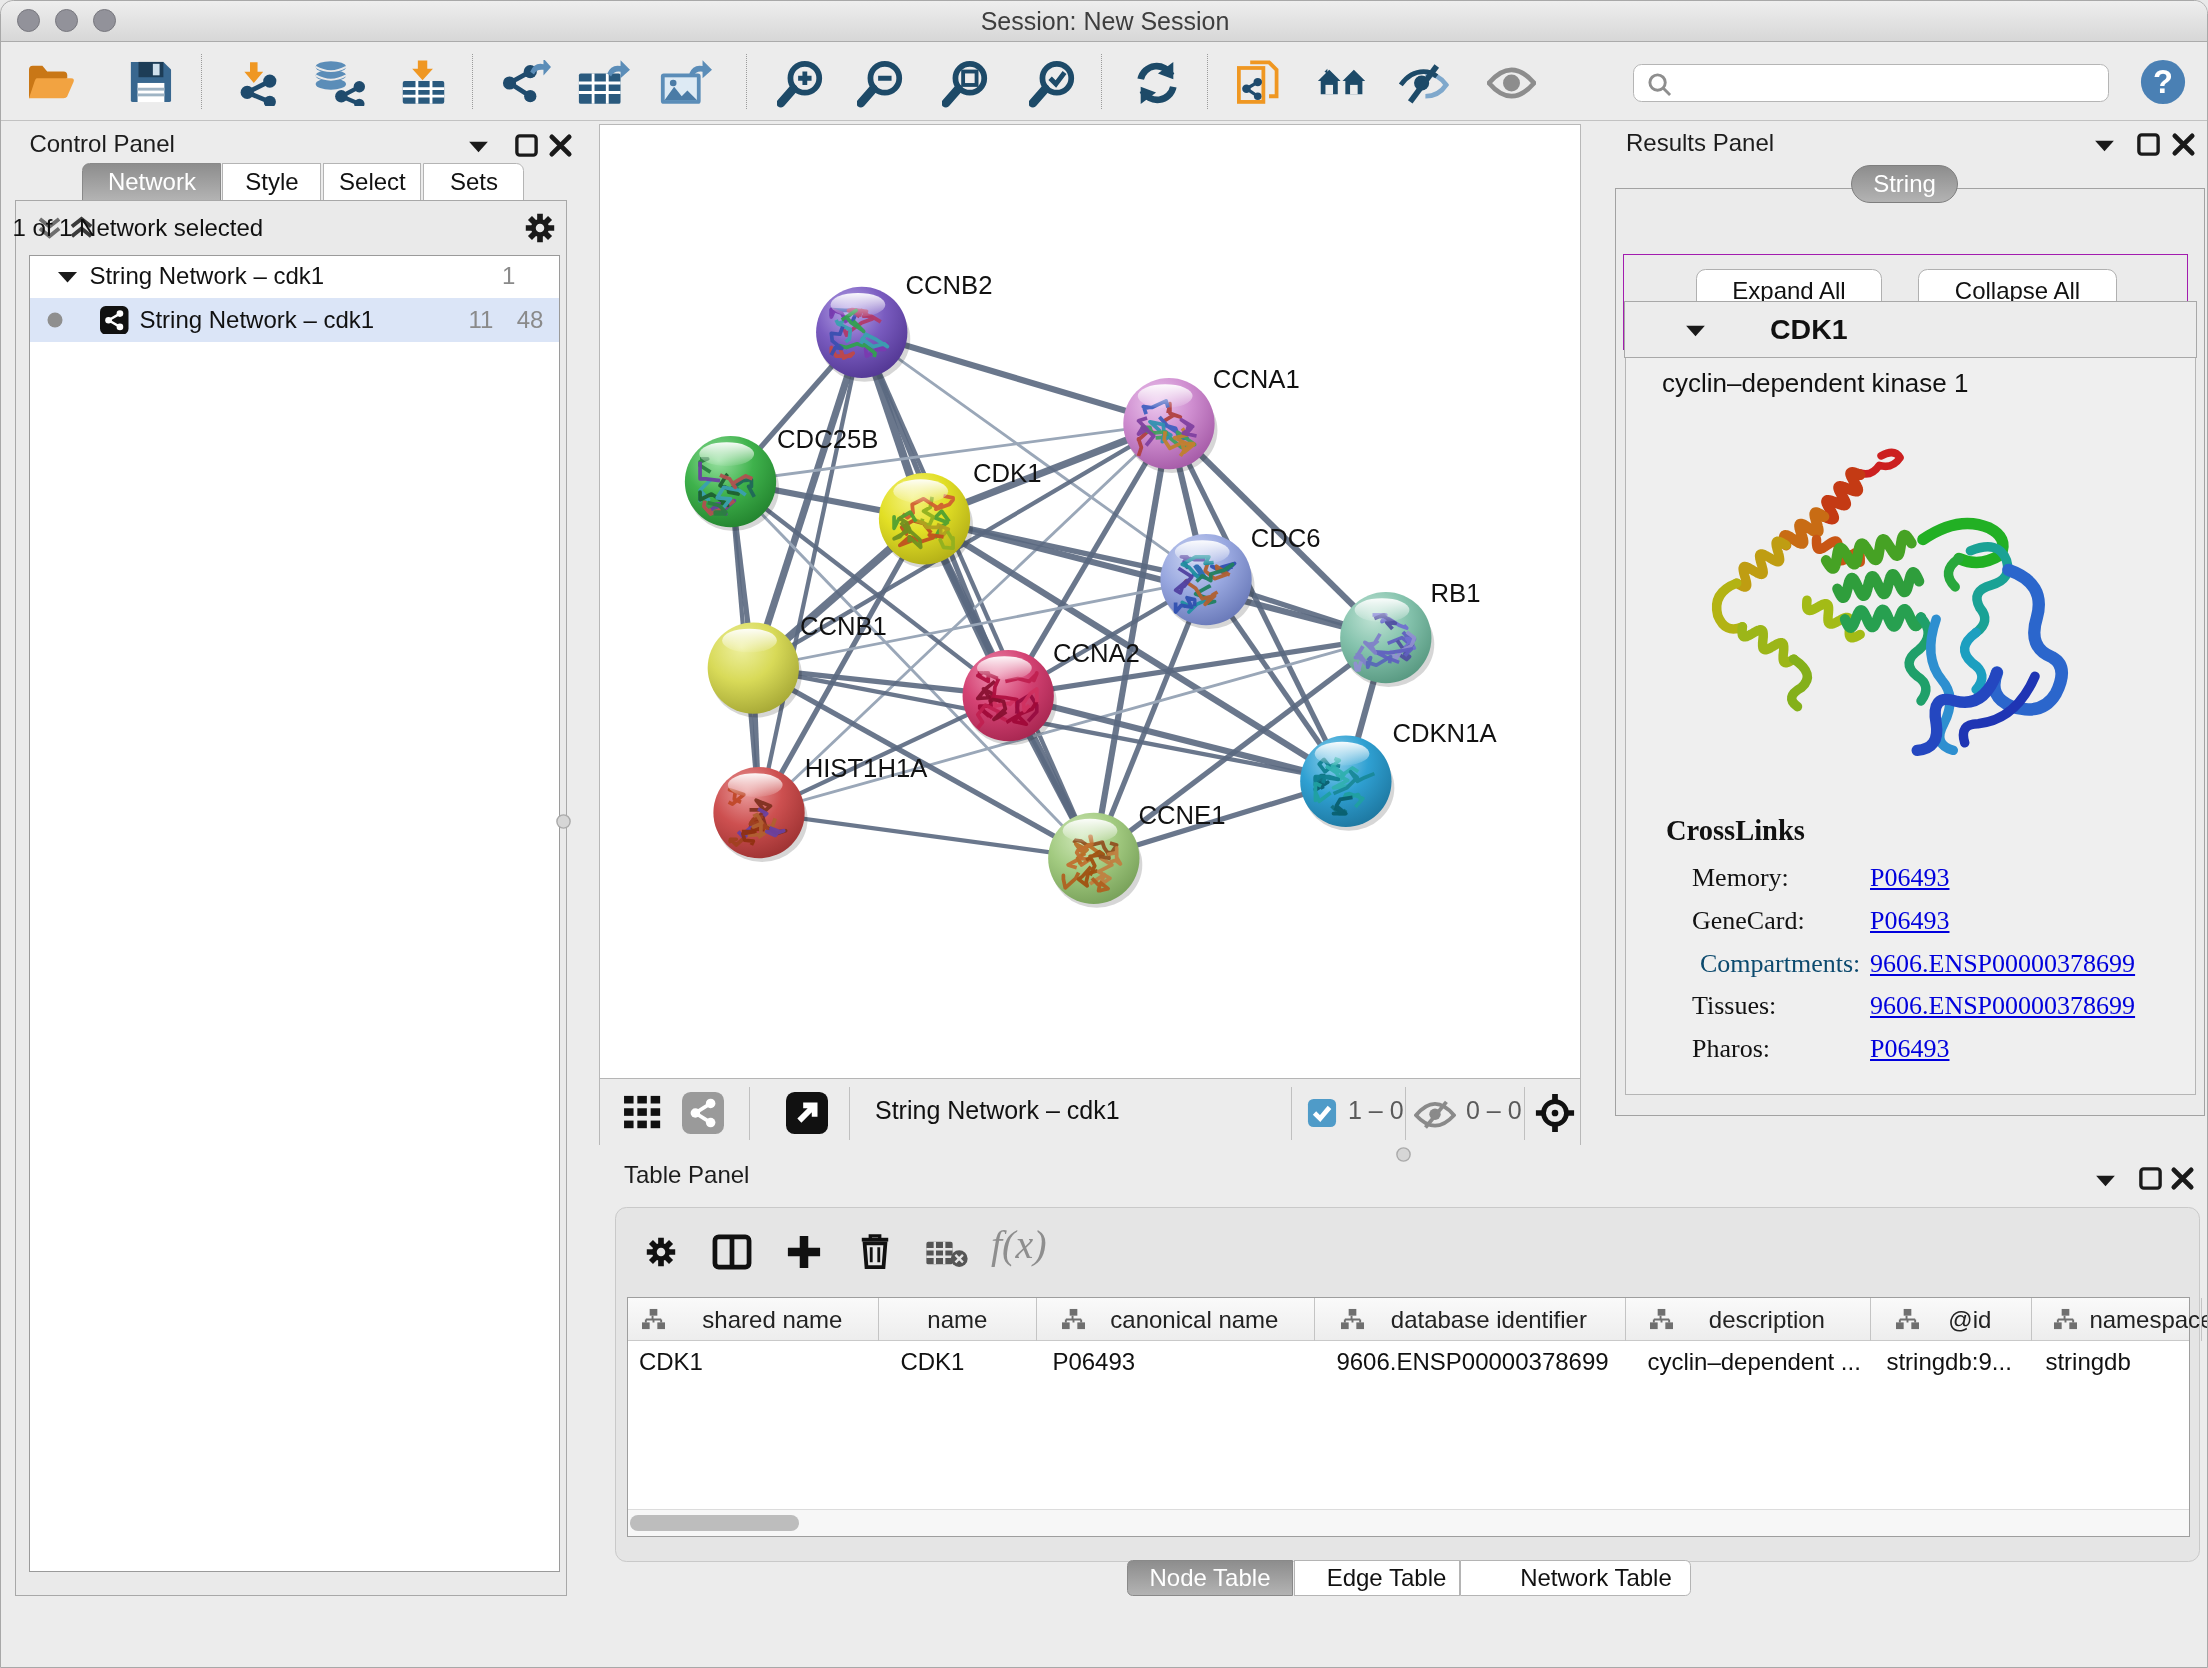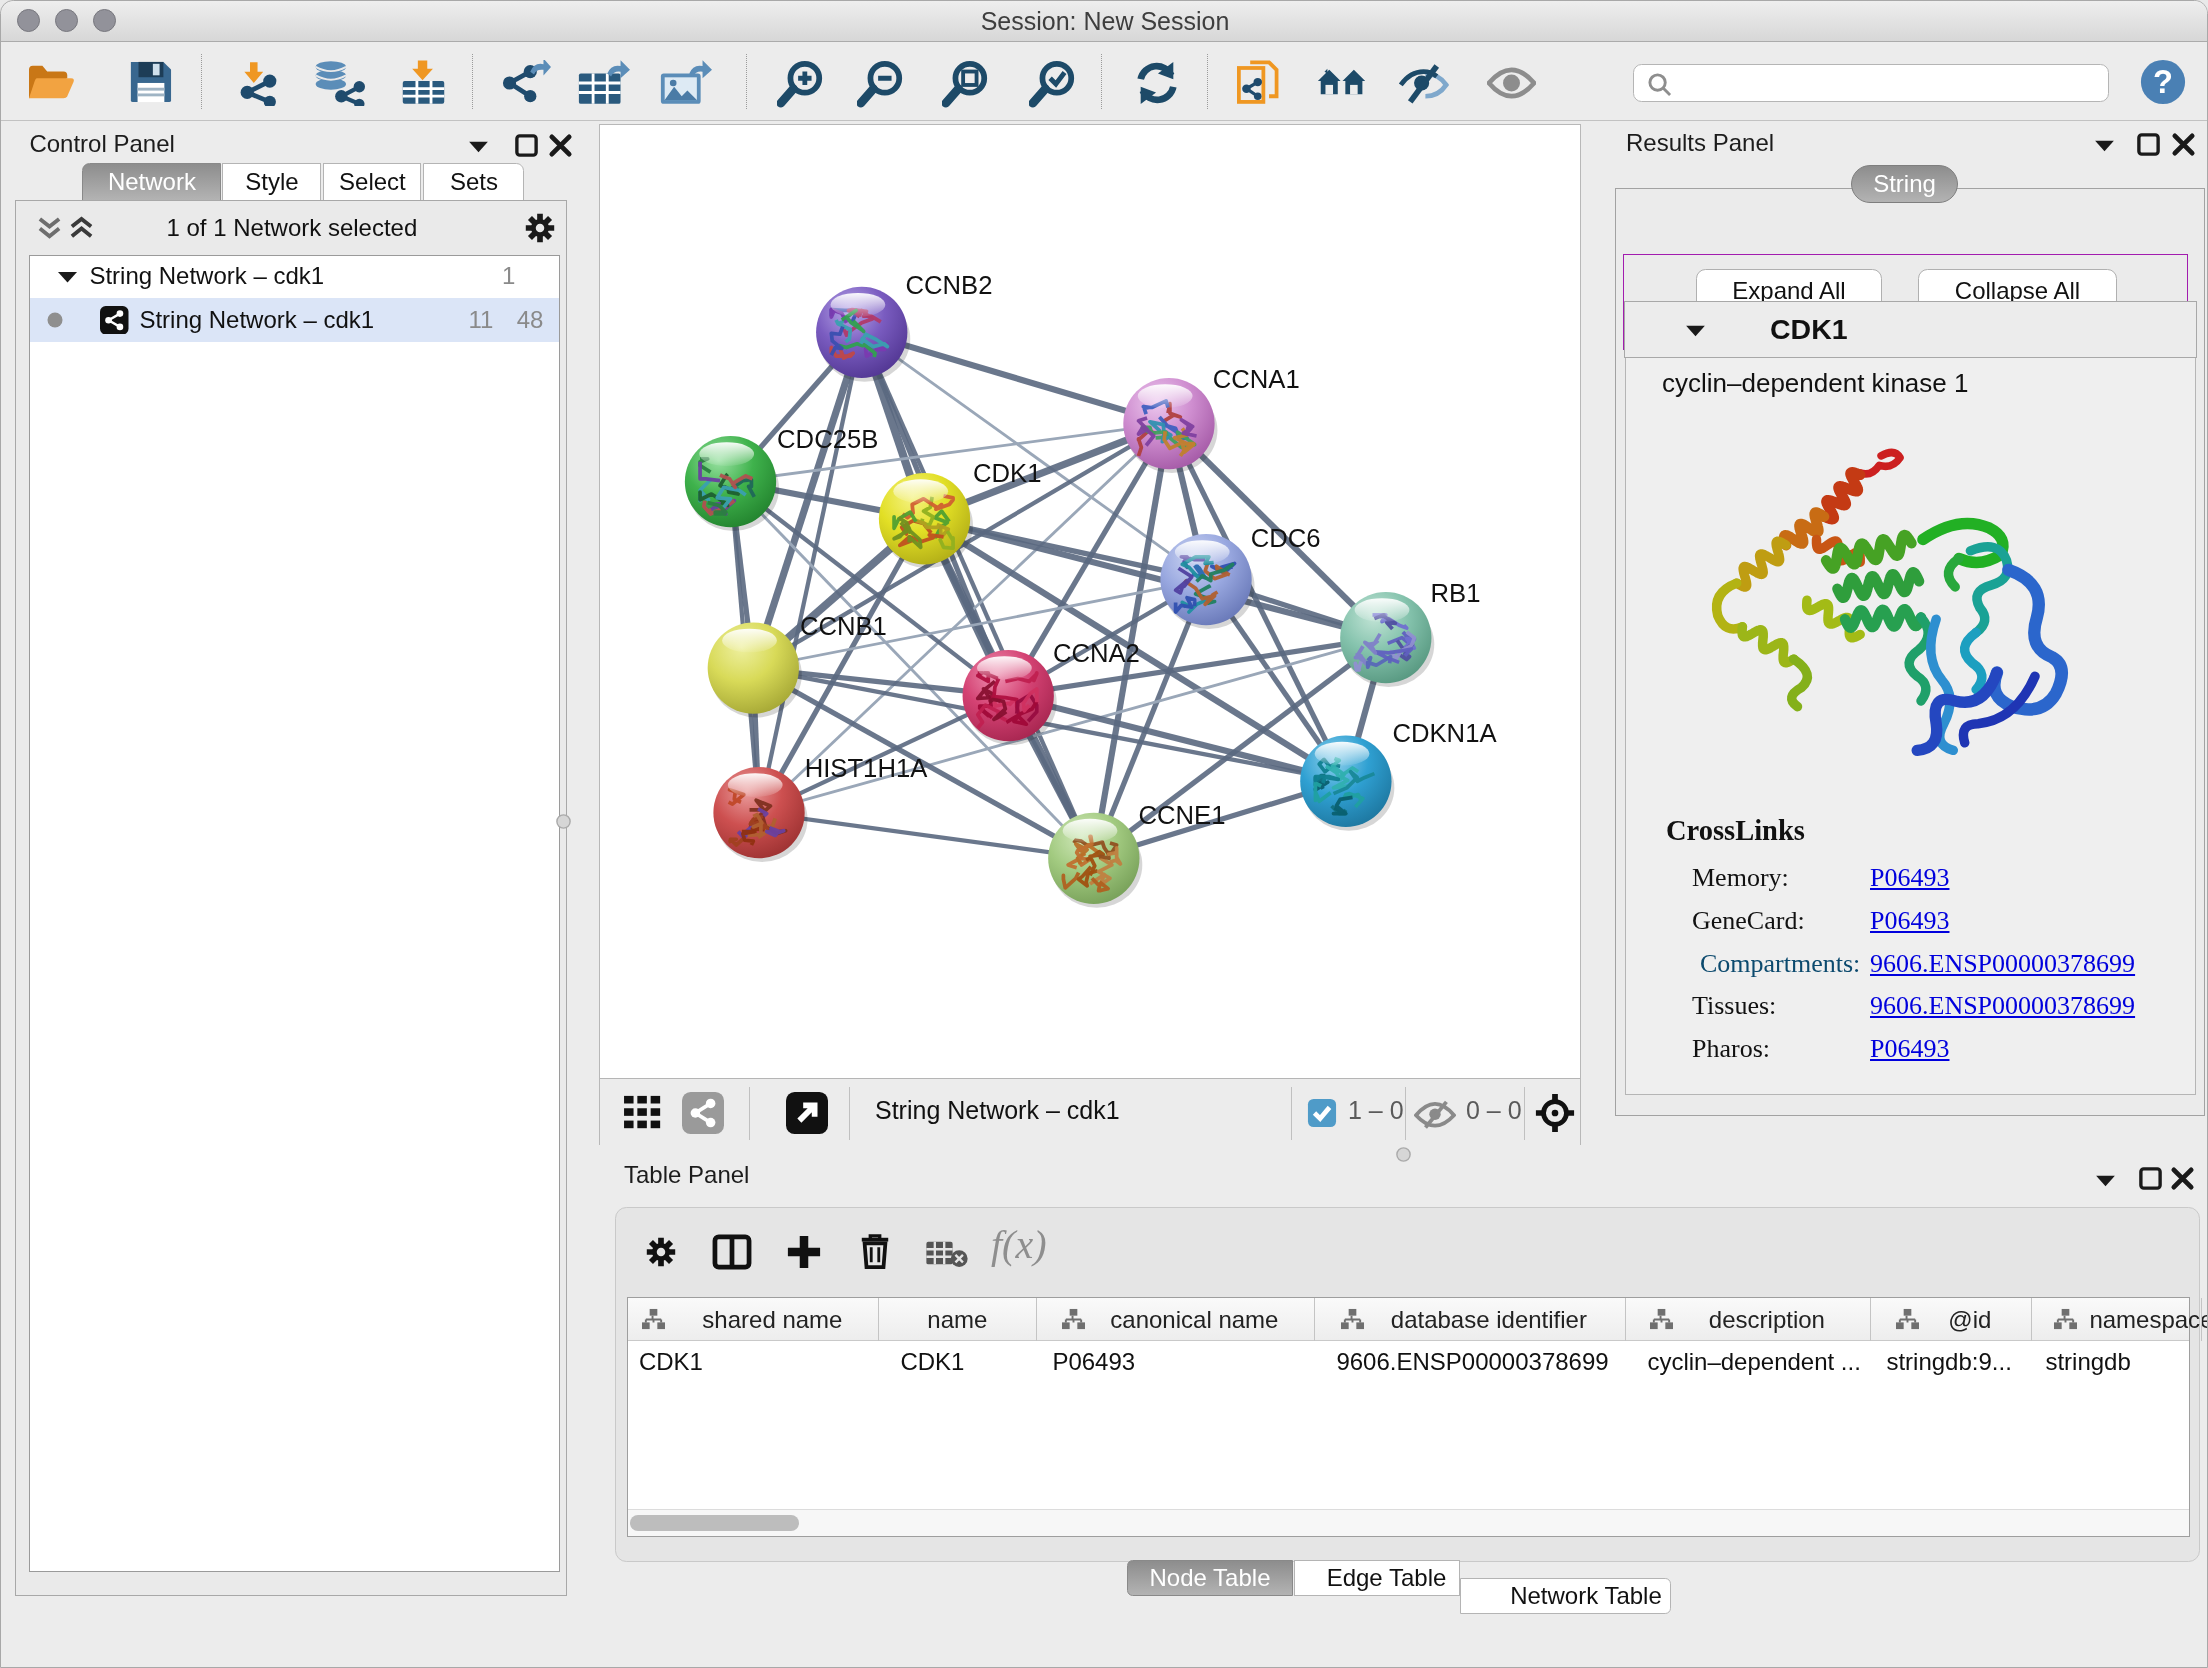--- a/index.html
+++ b/index.html
@@ -224,21 +224,21 @@
   <svg class="abs" style="left:25px;top:93px" width="25" height="27" viewBox="0 0 26 28">
         <g stroke="#6e6e6e" stroke-width="4" fill="none">
           <path d="M3 4 L13 12 L23 4 M3 14 L13 22 L23 14"></path>
         </g>
       </svg>
   <svg class="abs" style="left:57px;top:93px" width="25" height="27" viewBox="0 0 26 28">
         <g stroke="#3a3a3a" stroke-width="4" fill="none">
           <path d="M3 12 L13 4 L23 12 M3 22 L13 14 L23 22"></path>
         </g>
       </svg>
-  <div class="abs" style="left:0px;top:92px;width:559px;text-align:center;font-size:24px;color:#111;">1 of 1 Network selected</div>
+  <div class="abs" style="left:0px;top:92px;width:559px;text-align:left;font-size:24px;color:#111;">1 of 1 Network selected</div>
   <svg class="abs" style="left:510px;top:88px" width="36" height="36" viewBox="0 0 38 38">
     <g fill="#1a1a1a">
           <circle cx="19" cy="19" r="9.5"></circle>
     <g stroke="#1a1a1a" stroke-width="6">
             <path d="M19 4 L19 34 M4 19 L34 19 M8.4 8.4 L29.6 29.6 M29.6 8.4 L8.4 29.6"></path>
           </g>
         </g>
     <circle cx="19" cy="19" r="4.5" fill="#eaeaea"></circle>
   </svg>
 
@@ -850,17 +850,17 @@
 <div class="abs" style="left:1258px;top:50px;font-size:24px;color:#111;">stringdb:9...</div>
 <div class="abs" style="left:1417px;top:50px;font-size:24px;color:#111;">stringdb</div>
       <div class="abs" style="left:0;top:211px;width:1561px;height:27px;background:#f7f7f7;border-top:1px solid #dcdcdc;">
         <div class="abs" style="left:1.9px;top:4.8px;width:169px;height:16px;background:#bdbdbd;border-radius:8.6px;"></div>
       </div>
     </div>
   </div>
 
   <div class="tab tabsel" style="left:554px;top:414px;width:166px;height:36px;line-height:34px;border-radius:5.7px 0 0 5.7px;">Node Table</div>
   <div class="tab" style="left:721px;top:414px;width:166px;height:36px;line-height:34px;padding-left:19px;">Edge Table</div>
-  <div class="tab" style="left:887px;top:432px;width:211px;height:36px;line-height:34px;border-radius:0 5.7px 5.7px 0;padding-left:41px;">Network Table</div>
+  <div class="tab" style="left:887px;top:414px;width:231px;height:36px;line-height:34px;border-radius:0 5.7px 5.7px 0;padding-left:41px;">Network Table</div>
 </div>
 
 </div>
 
 
 </body></html>

